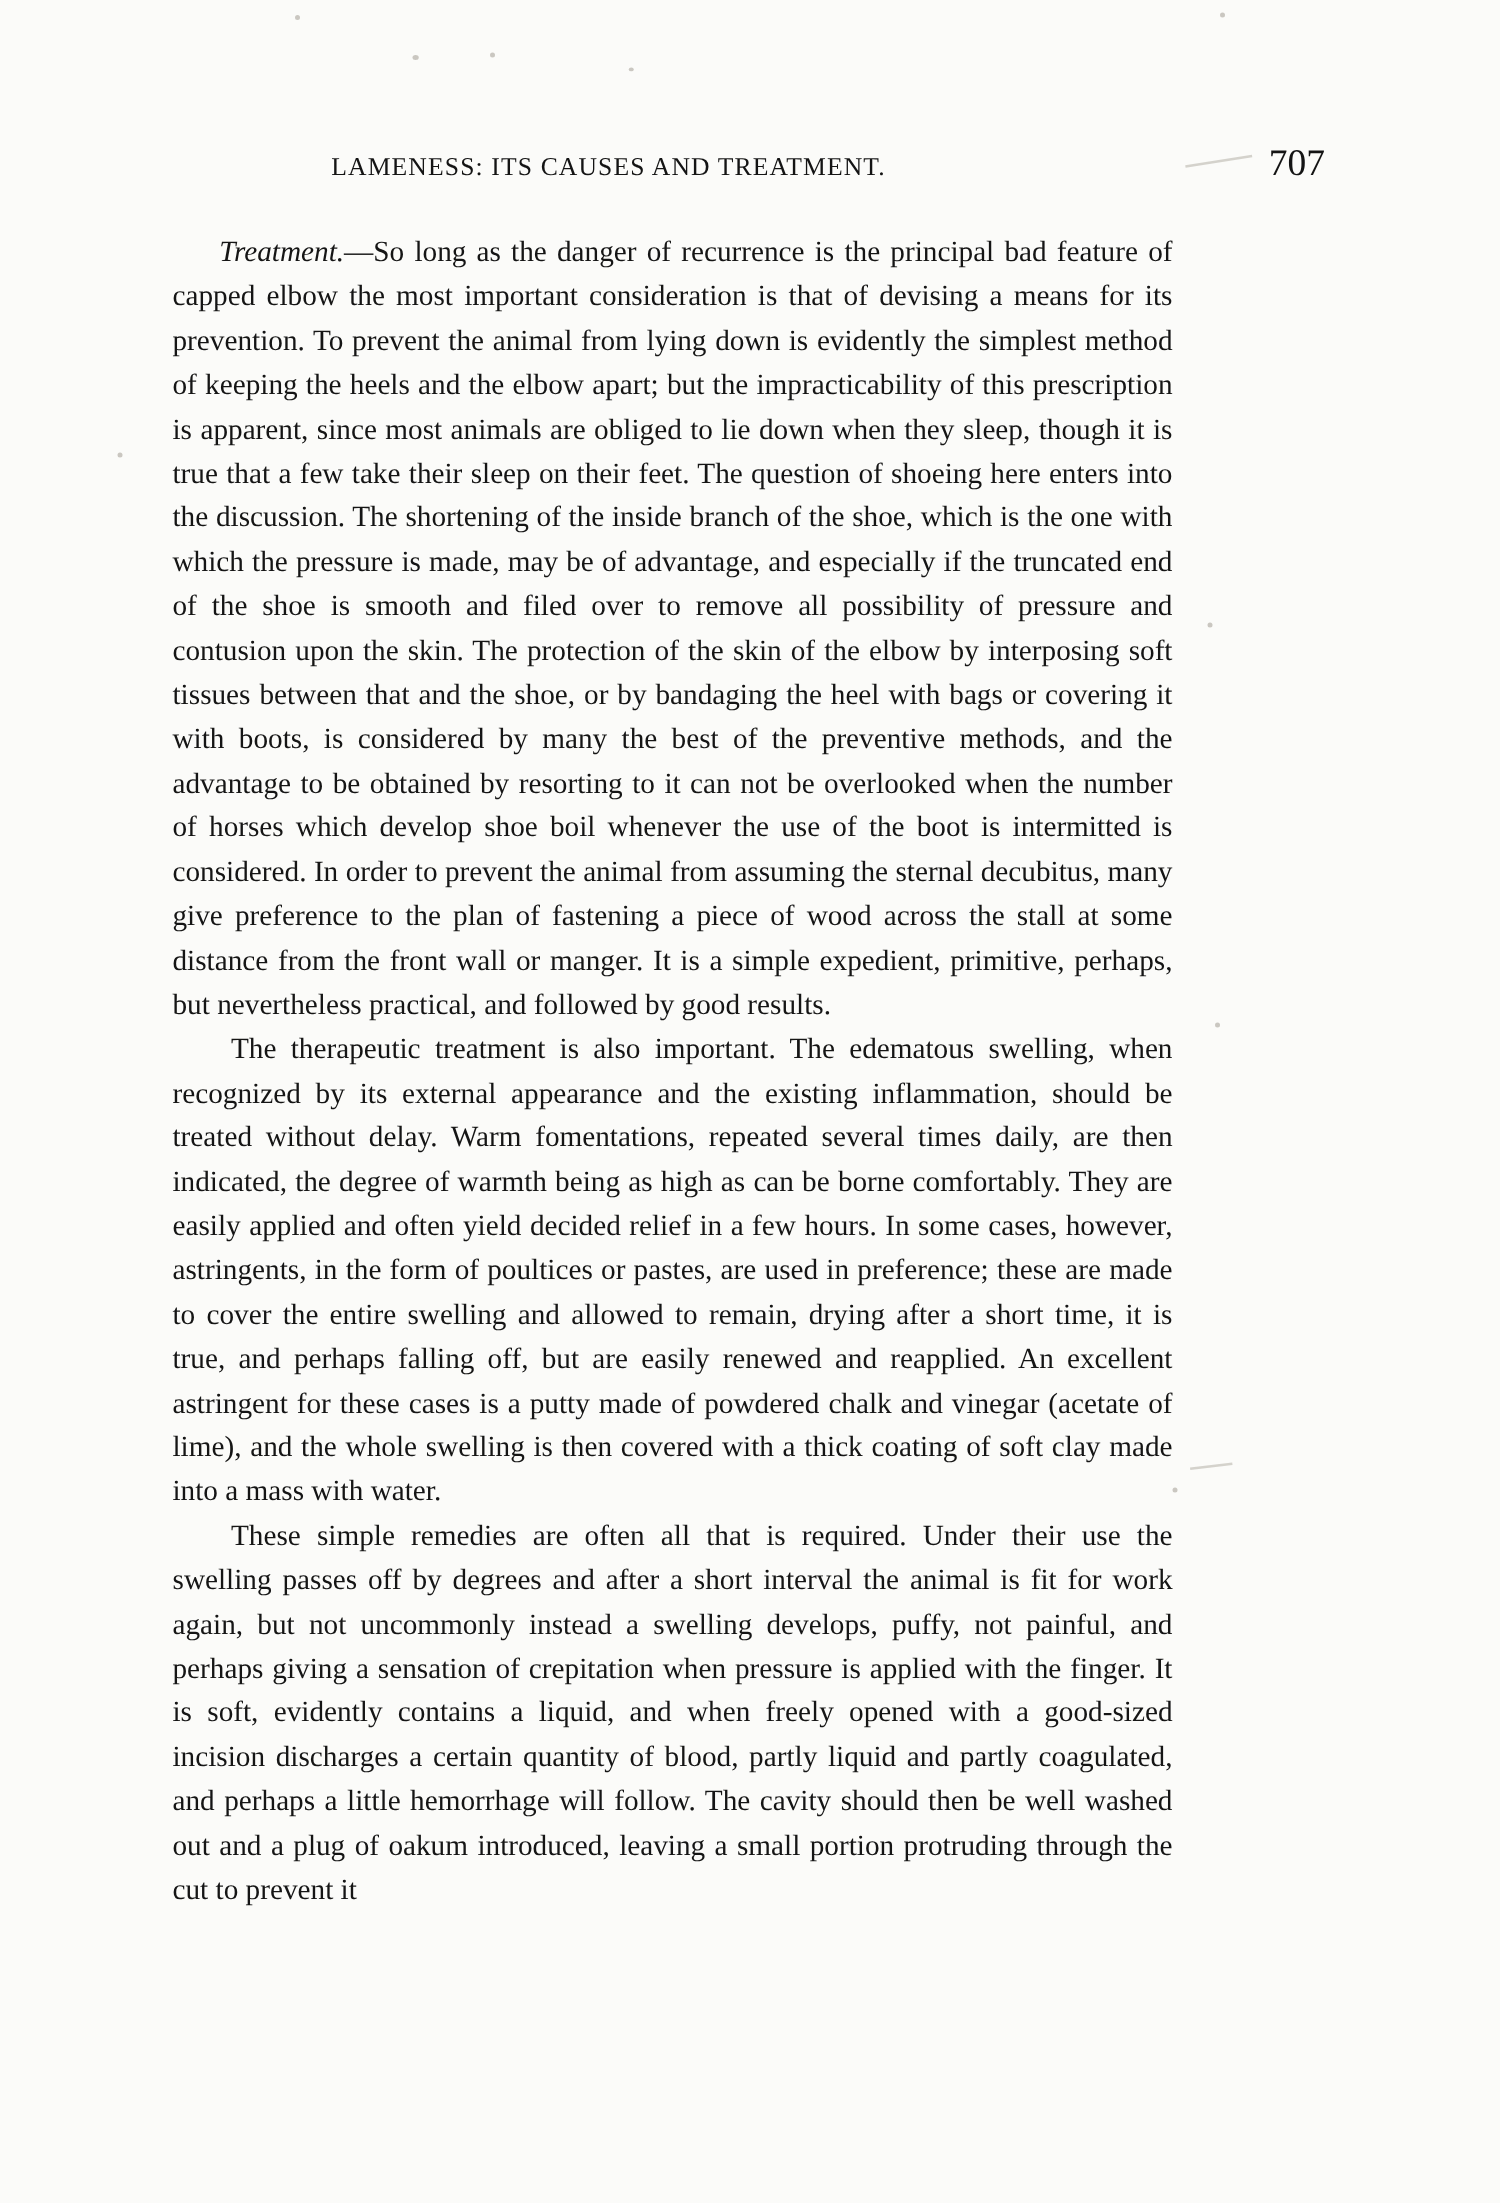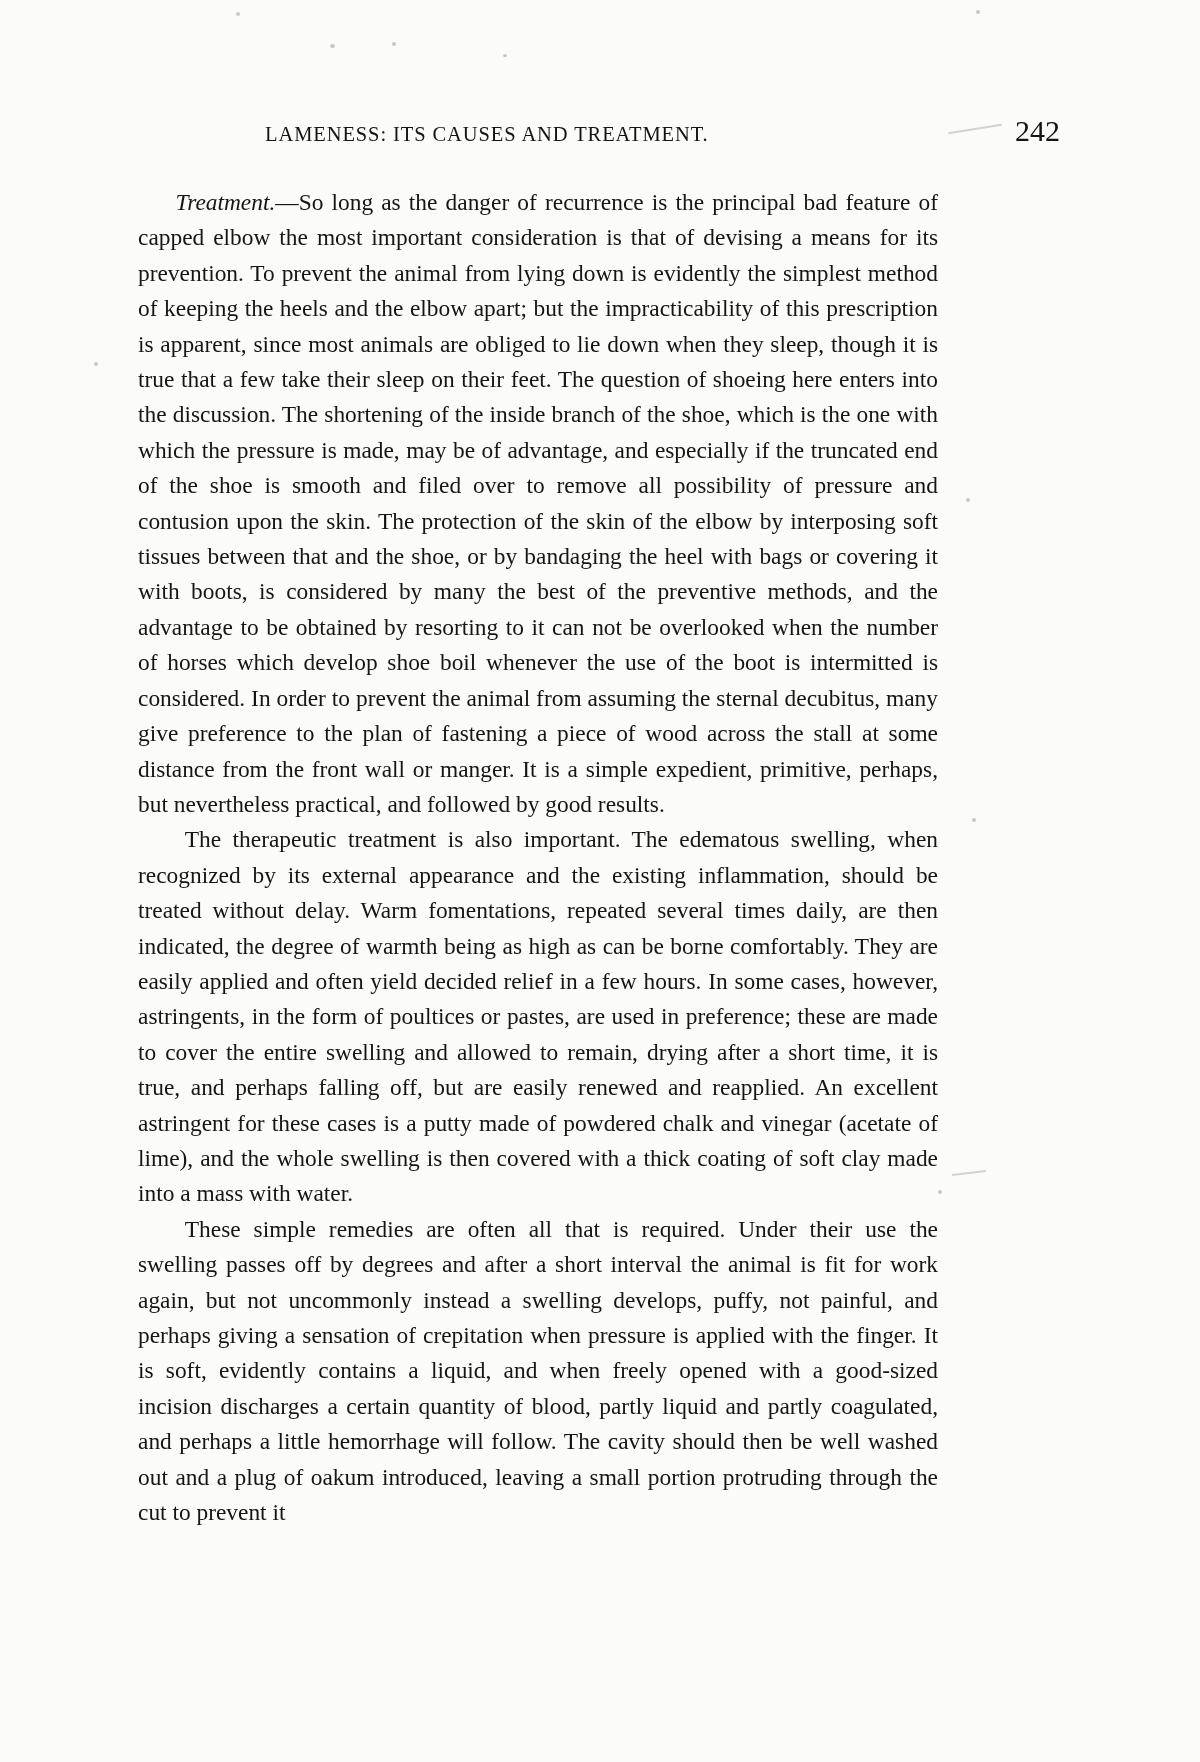--- a/index.html
+++ b/index.html
@@ -97,21 +97,21 @@
   <div class="speck" style="left:976px; top:10px; width:4px; height:4px;"></div>
   <div class="speck" style="left:94px; top:362px; width:4px; height:4px;"></div>
   <div class="speck" style="left:966px; top:498px; width:4px; height:4px;"></div>
   <div class="speck" style="left:972px; top:818px; width:4px; height:4px;"></div>
   <div class="speck" style="left:938px; top:1190px; width:4px; height:4px;"></div>
   <div class="edge-mark" style="left:948px; top:128px; width:54px; height:2px; transform:rotate(-9deg);"></div>
   <div class="edge-mark" style="left:952px; top:1172px; width:34px; height:2px; transform:rotate(-7deg);"></div>
 
   <div class="header">
     <div class="running-head">LAMENESS: ITS CAUSES AND TREATMENT.</div>
-    <div class="folio">242</div>
+    <div class="folio">707</div>
   </div>
 
   <div class="body-text">
     <p class="first"><span class="it">Treatment.</span><span>—So long as the danger of recurrence is the principal bad feature of capped elbow the most important consideration is that of devising a means for its prevention.  To prevent the animal from lying down is evidently the simplest method of keeping the heels and the elbow apart; but the impracticability of this prescription is apparent, since most animals are obliged to lie down when they sleep, though it is true that a few take their sleep on their feet.  The question of shoeing here enters into the discussion.  The shortening of the inside branch of the shoe, which is the one with which the pressure is made, may be of advantage, and especially if the truncated end of the shoe is smooth and filed over to remove all possibility of pressure and contusion upon the skin.  The protection of the skin of the elbow by interposing soft tissues between that and the shoe, or by bandaging the heel with bags or covering it with boots, is considered by many the best of the preventive methods, and the advantage to be obtained by resorting to it can not be overlooked when the number of horses which develop shoe boil whenever the use of the boot is intermitted is considered.  In order to prevent the animal from assuming the sternal decubitus, many give preference to the plan of fastening a piece of wood across the stall at some distance from the front wall or manger.  It is a simple expedient, primitive, perhaps, but nevertheless practical, and followed by good results.</span></p>
     <p><span>The therapeutic treatment is also important.  The edematous swelling, when recognized by its external appearance and the existing inflammation, should be treated without delay.  Warm fomentations, repeated several times daily, are then indicated, the degree of warmth being as high as can be borne comfortably.  They are easily applied and often yield decided relief in a few hours.  In some cases, however, astringents, in the form of poultices or pastes, are used in preference; these are made to cover the entire swelling and allowed to remain, drying after a short time, it is true, and perhaps falling off, but are easily renewed and reapplied.  An excellent astringent for these cases is a putty made of powdered chalk and vinegar (acetate of lime), and the whole swelling is then covered with a thick coating of soft clay made into a mass with water.</span></p>
     <p><span>These simple remedies are often all that is required.  Under their use the swelling passes off by degrees and after a short interval the animal is fit for work again, but not uncommonly instead a swelling develops, puffy, not painful, and perhaps giving a sensation of crepitation when pressure is applied with the finger.  It is soft, evidently contains a liquid, and when freely opened with a good-sized incision discharges a certain quantity of blood, partly liquid and partly coagulated, and perhaps a little hemorrhage will follow.  The cavity should then be well washed out and a plug of oakum introduced, leaving a small portion protruding through the cut to prevent it</span></p>
   </div>
 
 </div>
 

